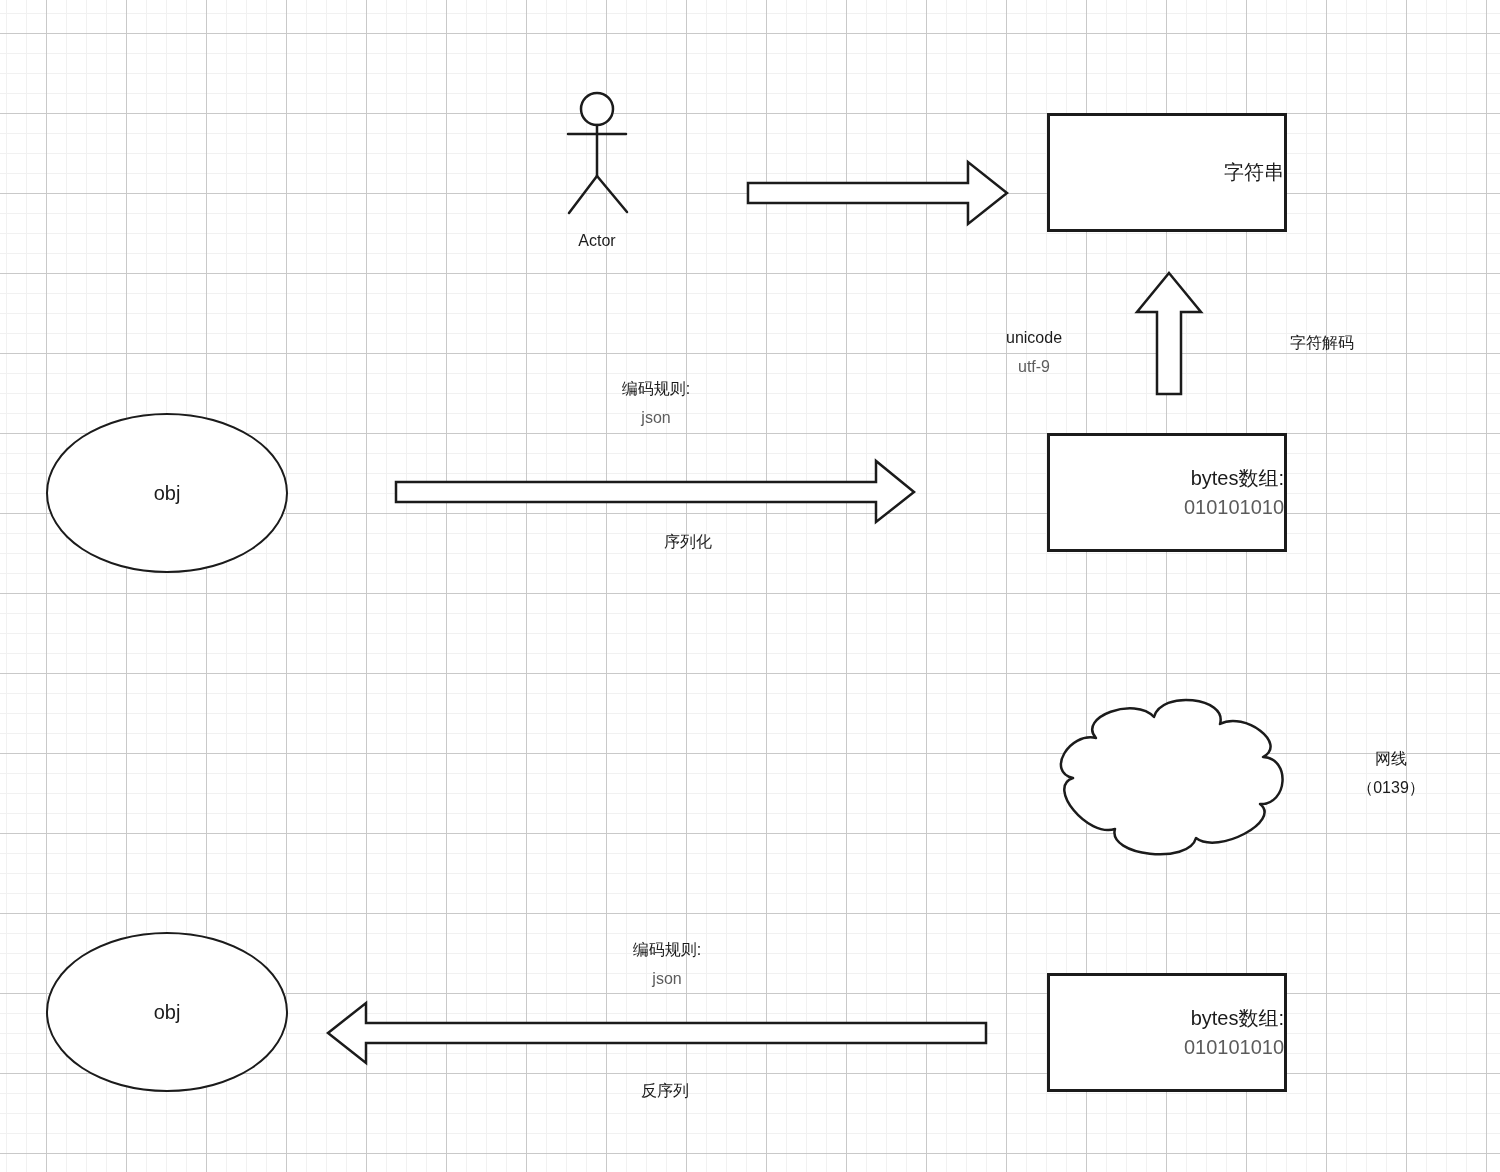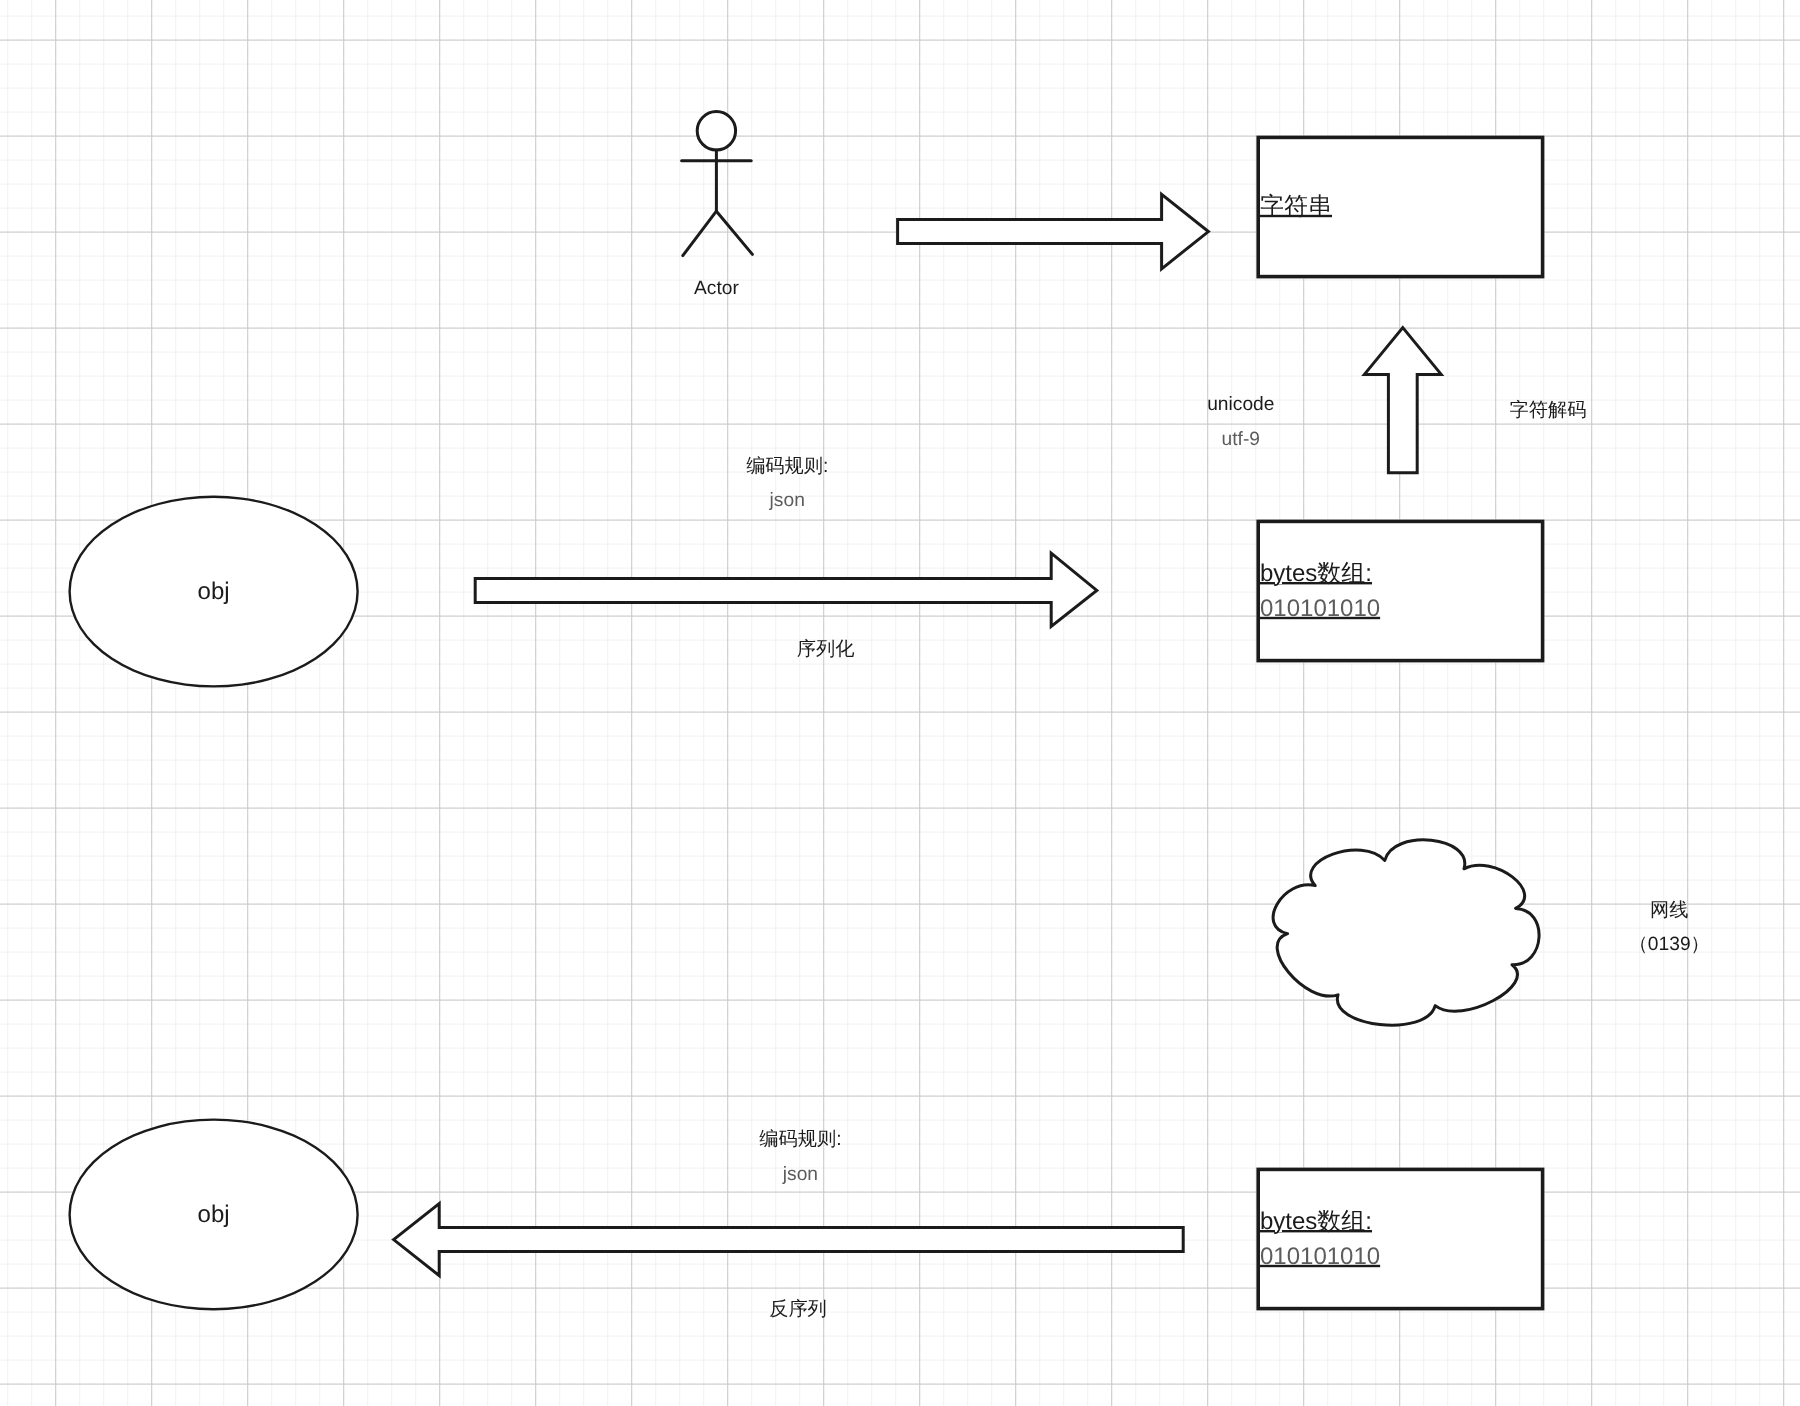--- a/index.html
+++ b/index.html
@@ -24,40 +24,38 @@
     left: 0; top: 0;
     width: 1500px; height: 1172px;
   }
   .node-box {
     position: absolute;
     box-sizing: border-box;
     background: #ffffff;
     border: 3px solid #1b1b1b;
     display: flex;
     flex-direction: column;
-    align-items: flex-start;
+    align-items: flex-end;
     justify-content: center;
     text-align: center;
     font-size: 20px;
     line-height: 29px;
-    text-decoration: underline;
   }
   .node-ellipse {
     position: absolute;
     box-sizing: border-box;
     width: 242px;
     height: 160px;
     background: #ffffff;
     border: 2px solid #1b1b1b;
     border-radius: 50%;
     display: flex;
     align-items: center;
     justify-content: center;
     font-size: 20px;
-    margin-left: 11px;
   }
   .label {
     position: absolute;
     transform: translateX(-50%);
     text-align: center;
     font-size: 16px;
     line-height: 29px;
     white-space: nowrap;
   }
   .secondary { color: #5c5c5c; }
@@ -101,21 +99,21 @@
 
   <div class="node-box" style="left:1047px; top:113px; width:240px; height:119px;">
     <span class="line">字符串</span>
   </div>
 
   <div class="label" style="left:1034px; top:323px;">
     <span class="line">unicode</span>
     <span class="line secondary">utf-9</span>
   </div>
 
-  <div class="label" style="left:1276px; top:328px;padding-left:28px;">字符解码</div>
+  <div class="label" style="left:1308px; top:328px;padding-left:28px;">字符解码</div>
 
   <div class="node-box" style="left:1047px; top:433px; width:240px; height:119px;">
     <span class="line">bytes数组:</span>
     <span class="line secondary">010101010</span>
   </div>
 
   <div class="node-ellipse" style="left:46px; top:413px;">
     <span>obj</span>
   </div>
 

